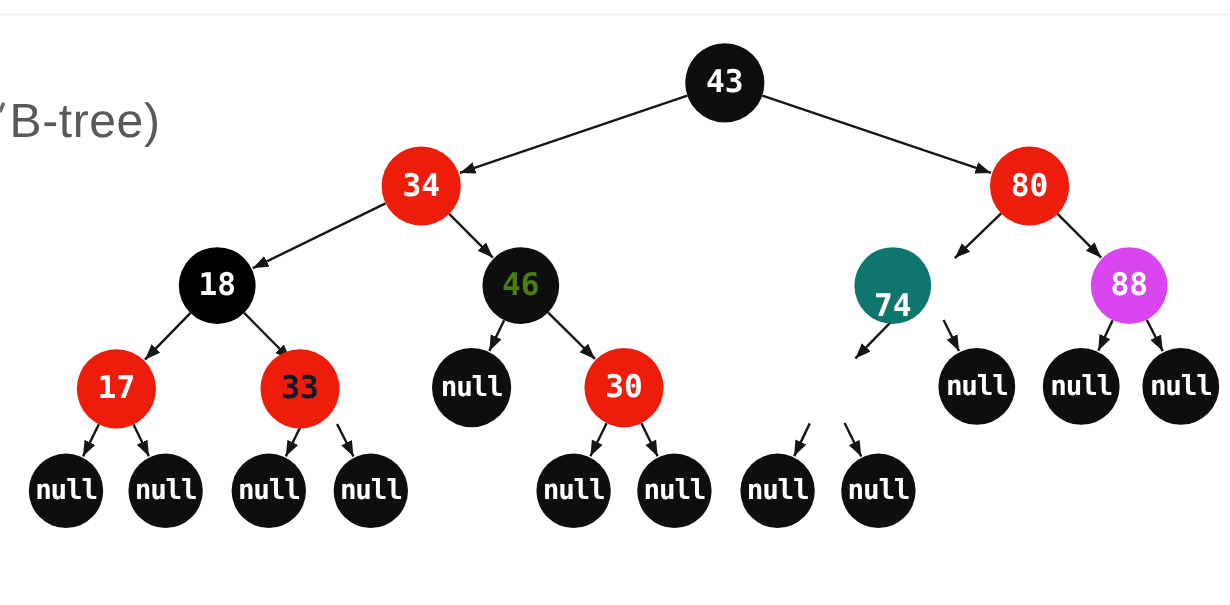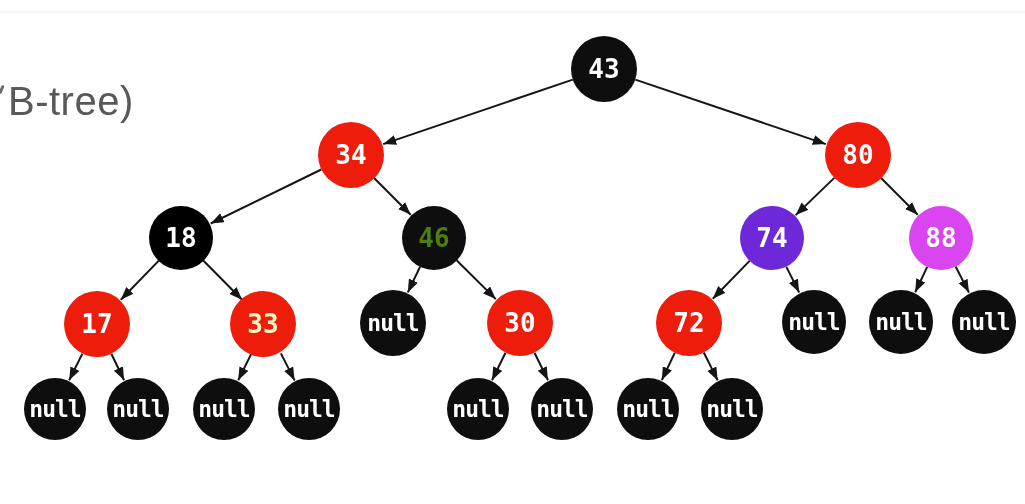--- a/index.html
+++ b/index.html
@@ -88,40 +88,37 @@
       </div>
       <div class="tree-node num" style="left: 825px; top: 122px; width: 66px; height: 66px; background: rgb(238, 28, 11); color: rgb(255, 255, 255);">
         <span>80</span>
       </div>
       <div class="tree-node num" style="left: 149px; top: 206px; width: 64px; height: 64px; background: #000000; color: rgb(255, 255, 255);">
         <span>18</span>
       </div>
       <div class="tree-node num" style="left: 402px; top: 206px; width: 64px; height: 64px; background: rgb(14, 14, 14); color: #4d7c0f;">
         <span>46</span>
       </div>
-      <div class="tree-node num" style="left: 740px; top: 206px; width: 64px; height: 64px; background: #6d28d9; color: rgb(255, 255, 255);">
+      <div class="tree-node num" style="left: 712px; top: 206px; width: 64px; height: 64px; background: #0f766e; color: rgb(255, 255, 255); align-items: flex-end;">
         <span>74</span>
       </div>
       <div class="tree-node num" style="left: 909px; top: 206px; width: 64px; height: 64px; background: #d946ef; color: rgb(255, 255, 255);">
         <span>88</span>
       </div>
       <div class="tree-node num" style="left: 64px; top: 291px; width: 66px; height: 66px; background: rgb(238, 28, 11); color: rgb(255, 255, 255);">
         <span>17</span>
       </div>
-      <div class="tree-node num" style="left: 230px; top: 291px; width: 66px; height: 66px; background: rgb(238, 28, 11); color: #fef9c3;">
+      <div class="tree-node num" style="left: 217px; top: 291px; width: 66px; height: 66px; background: rgb(238, 28, 11); color: #0f172a;">
         <span>33</span>
       </div>
       <div class="tree-node nul" style="left: 360px; top: 290px; width: 66px; height: 66px; background: rgb(14, 14, 14); color: rgb(255, 255, 255);">
         <span>null</span>
       </div>
       <div class="tree-node num" style="left: 487px; top: 290px; width: 66px; height: 66px; background: rgb(238, 28, 11); color: rgb(255, 255, 255);">
         <span>30</span>
-      </div>
-      <div class="tree-node num" style="left: 656px; top: 290px; width: 66px; height: 66px; background: rgb(238, 28, 11); color: rgb(255, 255, 255);">
-        <span>72</span>
       </div>
       <div class="tree-node nul" style="left: 782px; top: 290px; width: 64px; height: 64px; background: rgb(14, 14, 14); color: rgb(255, 255, 255);">
         <span>null</span>
       </div>
       <div class="tree-node nul" style="left: 869px; top: 290px; width: 64px; height: 64px; background: rgb(14, 14, 14); color: rgb(255, 255, 255);">
         <span>null</span>
       </div>
       <div class="tree-node nul" style="left: 952px; top: 290px; width: 64px; height: 64px; background: rgb(14, 14, 14); color: rgb(255, 255, 255);">
         <span>null</span>
       </div>

